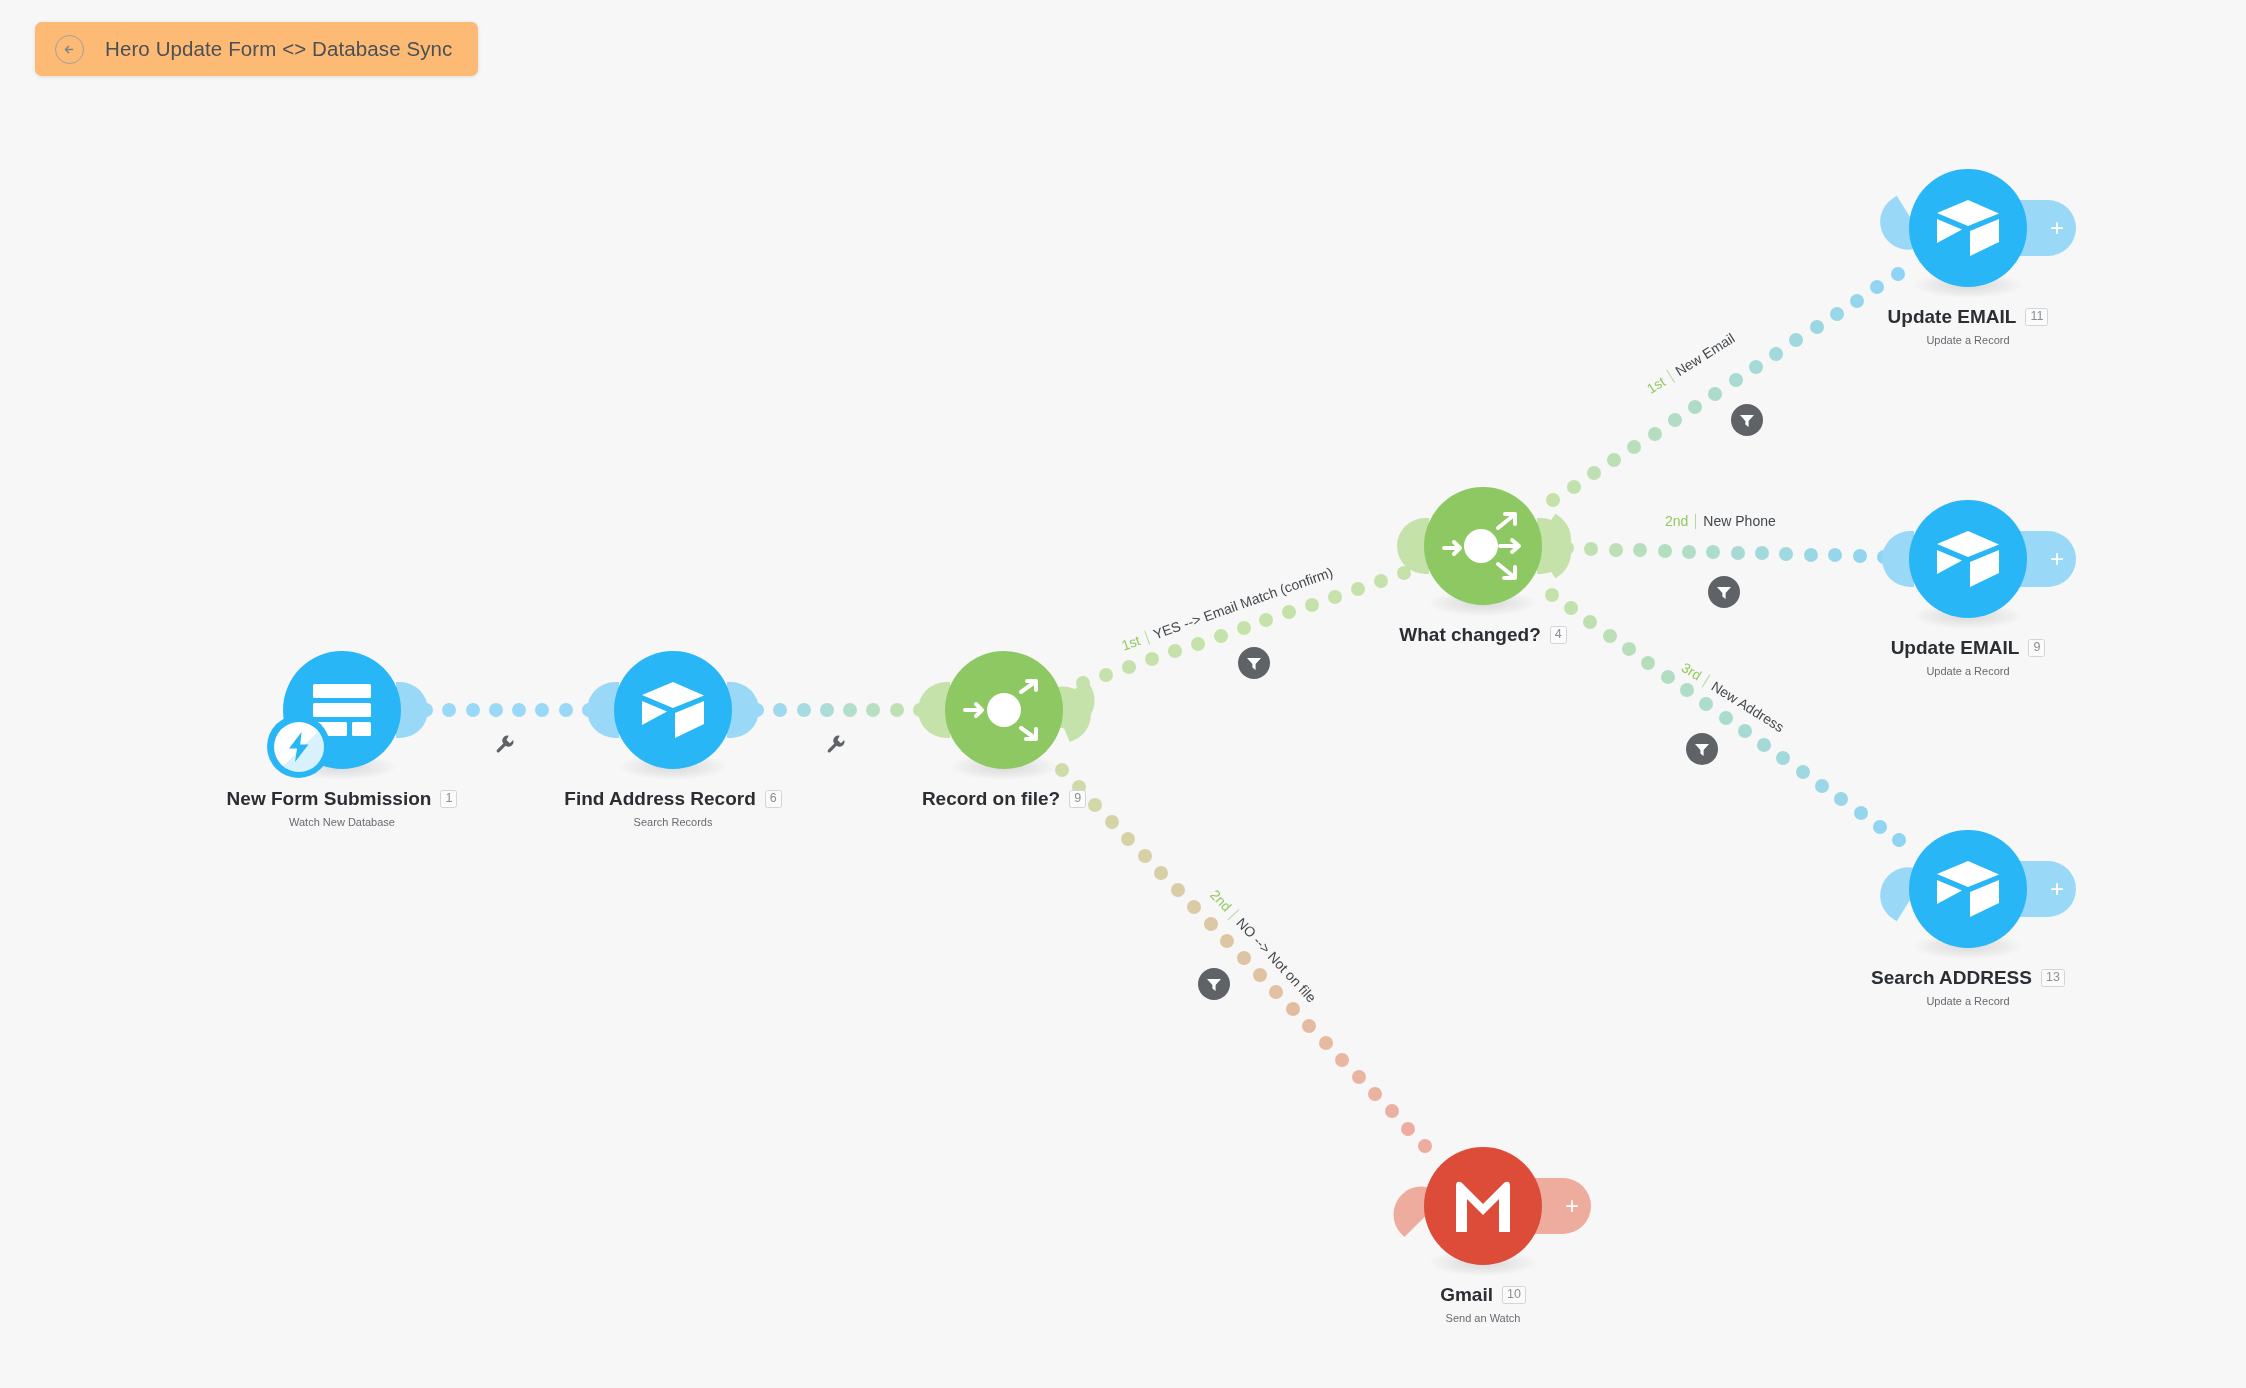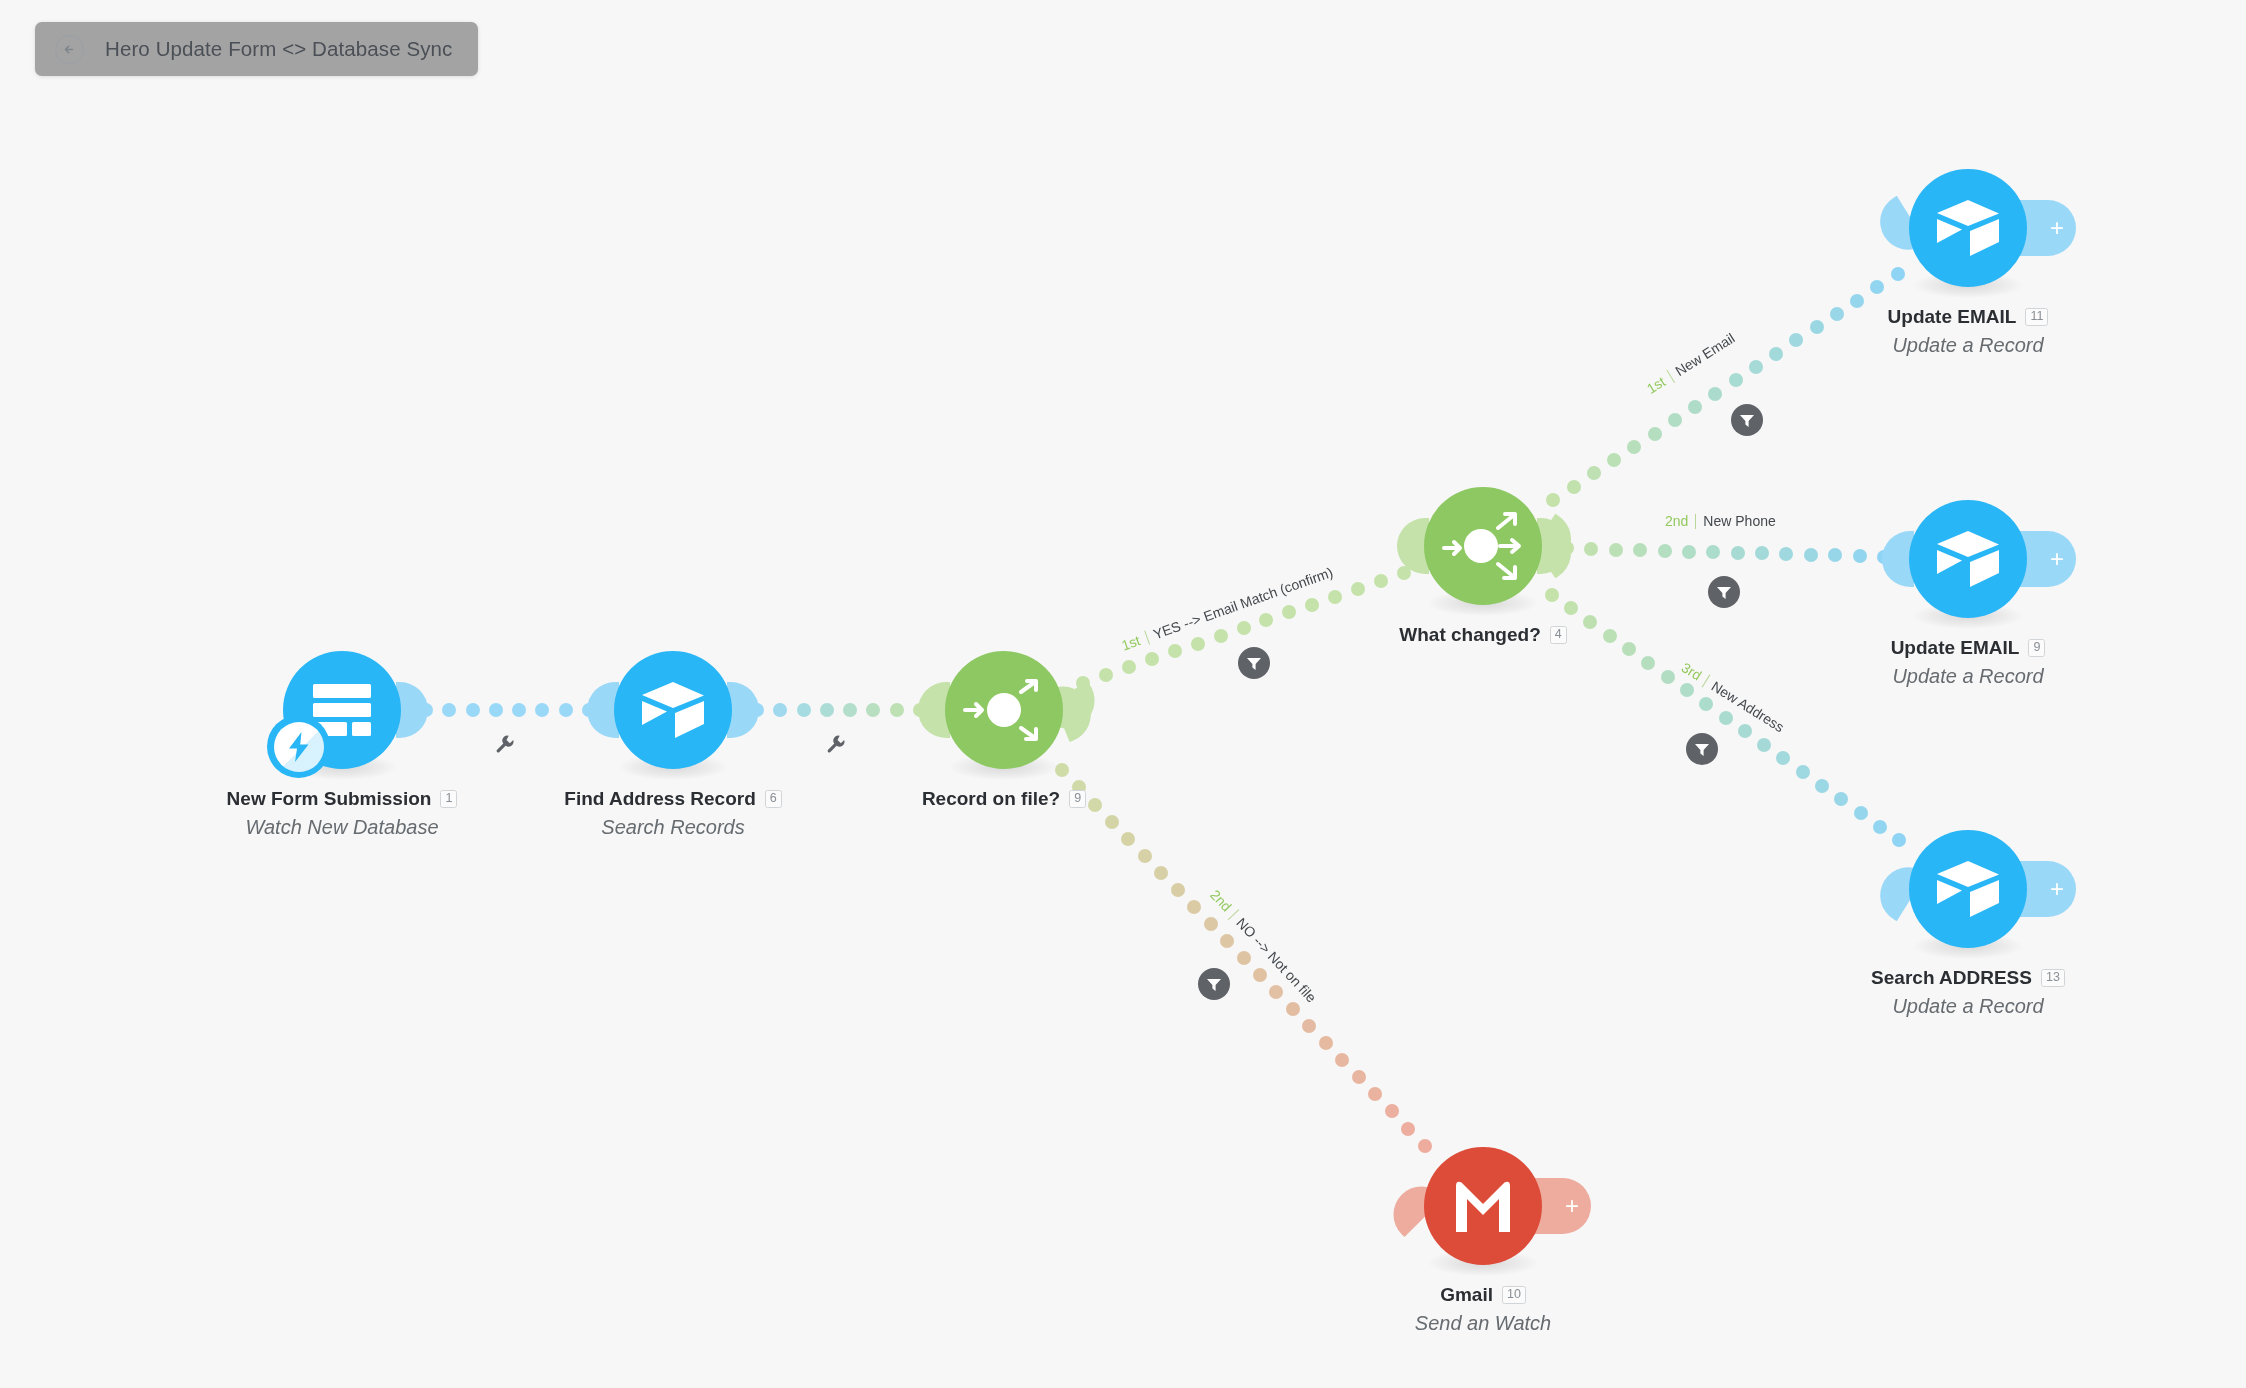--- a/index.html
+++ b/index.html
@@ -19,21 +19,21 @@
     background: #f7f7f7;
   }
 
   
   #header-bar {
     position: absolute;
     left: 35px;
     top: 22px;
     height: 54px;
     min-width: 432px;
-    background: #a3a3a3;
+    background: #fdba74;
     border-radius: 7px;
     box-shadow: 0 1px 4px rgba(0,0,0,0.10), 0 0 1px rgba(0,0,0,0.08);
     display: flex;
     align-items: center;
     padding: 0 26px 0 20px;
   }
   #back-btn {
     width: 29px; height: 29px;
     border-radius: 50%;
     border: 1.6px solid #9aa0a6;
@@ -168,24 +168,23 @@
     border: 1px solid #d2d5d8;
     border-radius: 2.5px;
     background: #fbfbfb;
     padding: 0px 4px 1px 4px;
     line-height: 15px;
     min-width: 16px;
     text-align: center;
   }
   .caption .subtitle {
     margin-top: 6px;
-    font-size: 20px;
+    font-size: 11px;
     color: #666b70;
     white-space: nowrap;
-    font-style: italic;
   }
 
   
   .conn {
     position: absolute;
     left: 0; top: 0;
     width: 2246px; height: 1388px;
     z-index: 1;
     pointer-events: none;
   }

